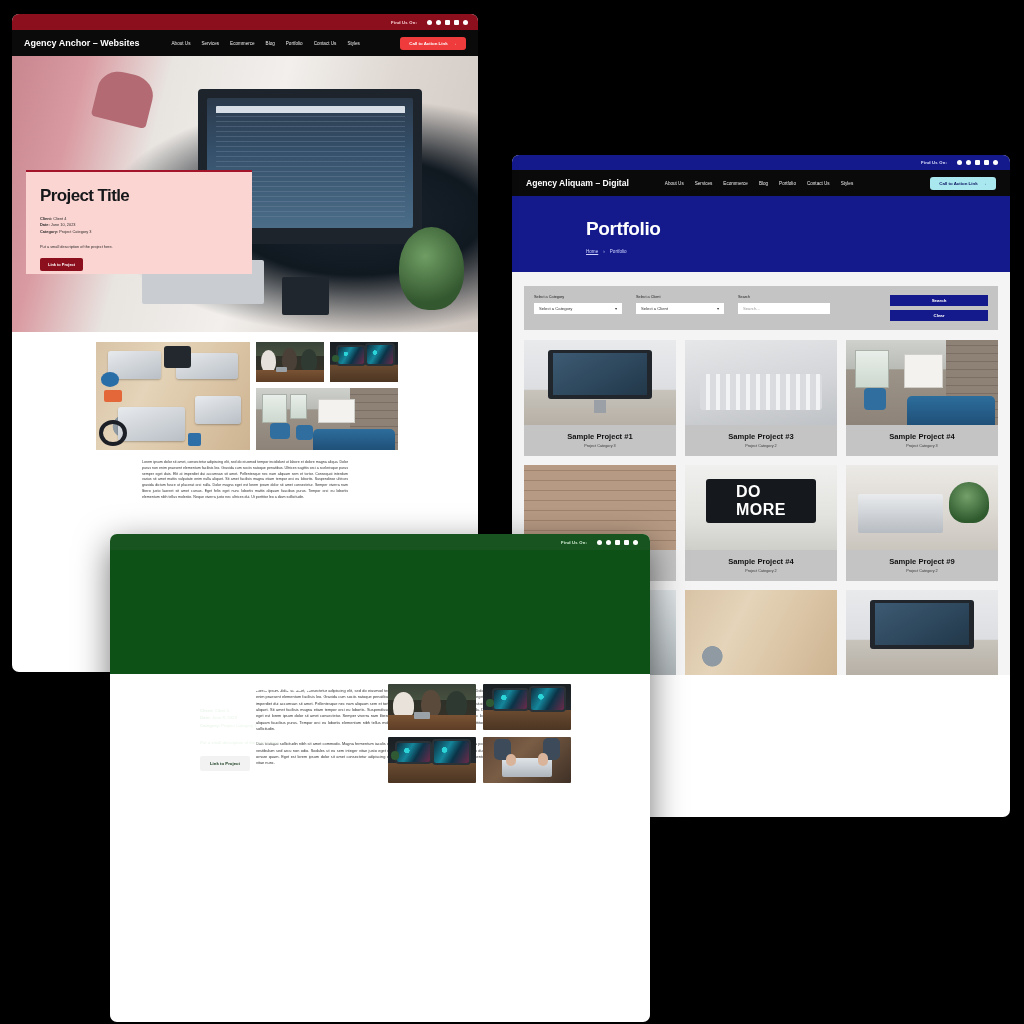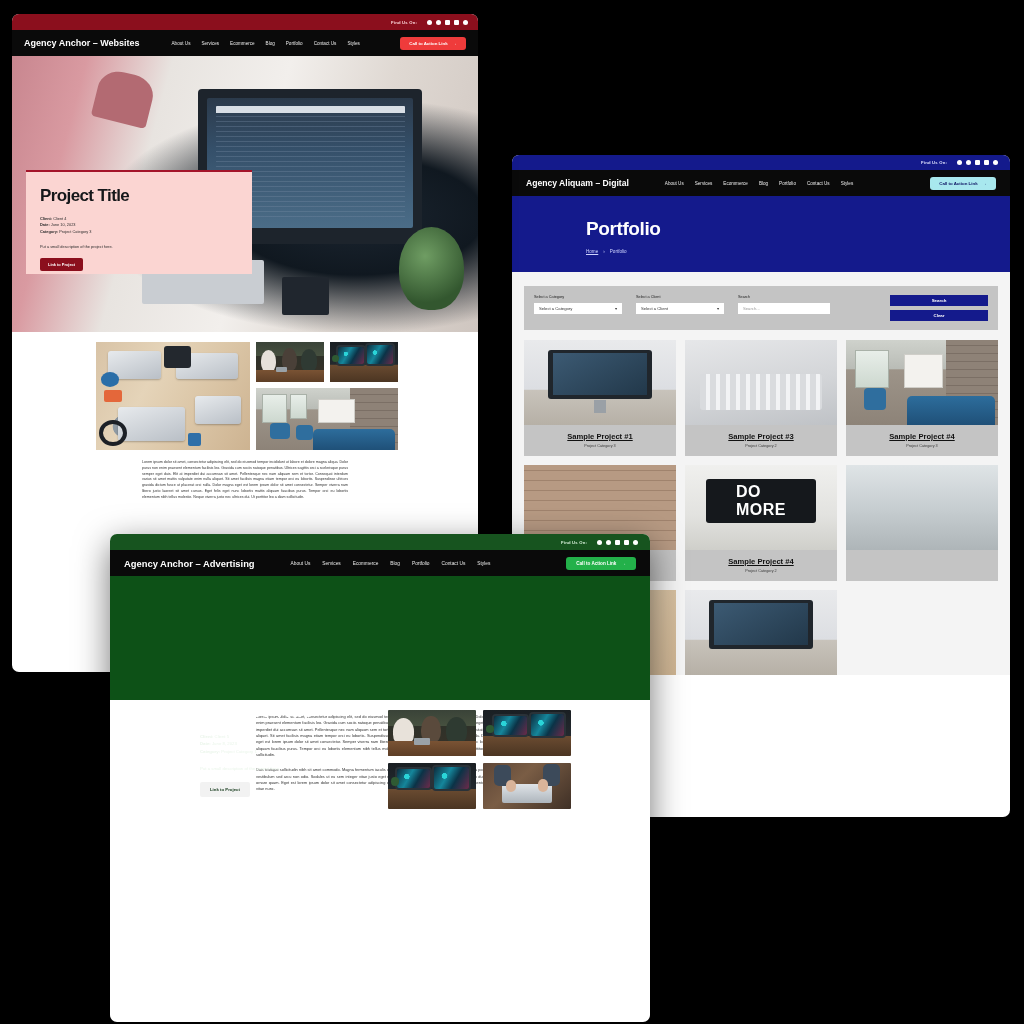--- a/index.html
+++ b/index.html
@@ -232,21 +232,21 @@
       repeating-linear-gradient(0deg,#b79a83 0 9px,#a0836d 9px 10px),
       repeating-linear-gradient(90deg,#c0a38b 0 26px,#a0836d 26px 27px);
   }
   .p-window2{
     background: linear-gradient(180deg,#dfe4e6 0%,#c7ced1 50%,#aeb5b8 100%);
   }
 
   
   .pcard { background:#c4c4c4; overflow:hidden; }
   .pcard .thumb { width:100%; }
-  .pcard .ttl { font-weight:700; text-align:center; color:#111;text-decoration:underline; }
+  .pcard .ttl { font-weight:700; text-align:center; color:#111; }
   .pcard .cat { text-align:center; color:#3a3a3a; }
 
   
   .filters { background:#c4c4c4; display:flex; align-items:flex-start; }
   .fgroup { display:flex; flex-direction:column; }
   .flabel { color:#1b1b1b; }
   .fselect {
     background:#fff; display:flex; align-items:center;
     justify-content:space-between; color:#333;
   }
@@ -448,20 +448,28 @@
         <div class="pcard">
           <div class="thumb pic p-domore">
             <div class="mon">
                 <i>DO<br>MORE</i>
               </div>
           </div>
           <div class="ttl">Sample Project #4</div>
           <div class="cat">Project Category 2</div>
         </div>
 
+        <div class="pcard">
+          <div class="thumb pic p-workspace">
+            <div class="lp"></div>
+              <div class="pl"></div>
+          </div>
+          <div class="ttl">Sample Project #9</div>
+          <div class="cat">Project Category 2</div>
+        </div>
 
         <div class="pcard">
           <div class="thumb pic p-window2"></div>
         </div>
         <div class="pcard">
           <div class="thumb pic p-flatlay"></div>
         </div>
         <div class="pcard">
           <div class="thumb pic p-imac">
               <div class="body"></div>
@@ -583,36 +591,20 @@
       <span class="findus">Find Us On:</span>
       <span class="soc">
         <span style="width:5px;height:5px;margin-left:4px"></span>
         <span style="width:5px;height:5px;margin-left:4px"></span>
         <span class="sq" style="width:5px;height:5px;margin-left:4px"></span>
         <span class="sq" style="width:5px;height:5px;margin-left:4px"></span>
         <span style="width:5px;height:5px;margin-left:4px"></span>
       </span>
     </div>
 
-    <div class="navbar">
-      <div class="brand">Agency Anchor – Advertising</div>
-      <nav class="navlinks">
-        <a href="#">About Us</a>
-        <a href="#">Services</a>
-        <a href="#">Ecommerce</a>
-        <a href="#">Blog</a>
-        <a href="#">Portfolio</a>
-        <a href="#">Contact Us</a>
-        <a href="#">Styles</a>
-      </nav>
-      <span class="cta">
-        <span>Call to Action Link</span>
-        <span>→</span>
-      </span>
-    </div>
 
     <div class="greenband">
 
       <div class="ptcol">
         <h1>Project Title</h1>
         <div class="meta">
           <div class="meta-line">
             <b>Client:</b>
             <span>Client 5</span>
           </div>

